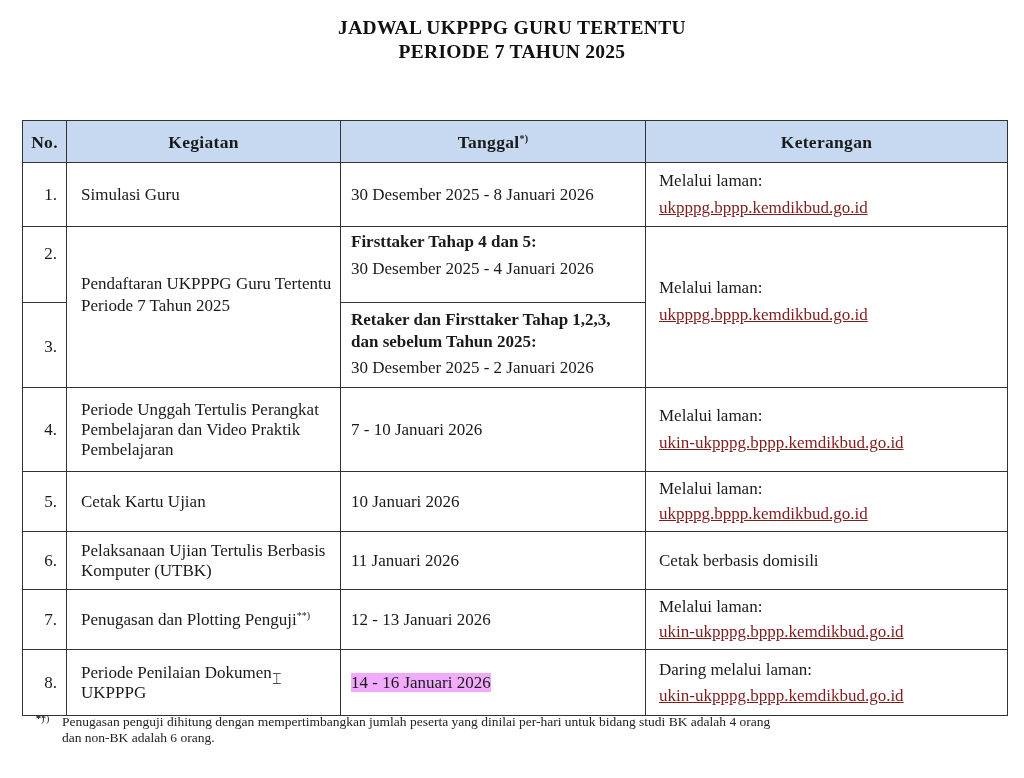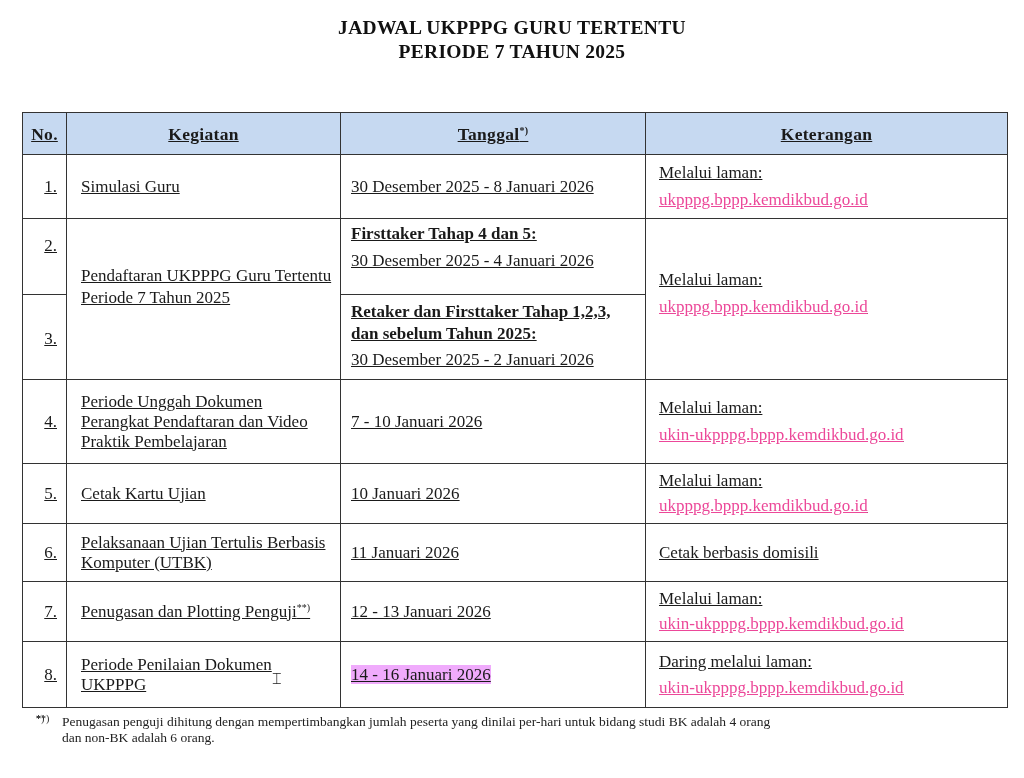--- a/index.html
+++ b/index.html
@@ -2,32 +2,32 @@
 <html><head>
 <meta charset="utf-8">
 <style>
   html, body { margin:0; padding:0; background:#ffffff; }
   body { width:1024px; height:778px; position:relative; overflow:hidden;
          font-family:"Liberation Serif","DejaVu Serif",serif; color:#1a1a1a; }
   .title { position:absolute; left:0; width:1024px; text-align:center; font-weight:bold;
            font-size:19.5px; letter-spacing:0.3px; color:#111; }
   .t1 { top:17px; }
   .t2 { top:41px; }
-  table.sched { position:absolute; left:22px; top:112px; border-collapse:collapse;
-                table-layout:fixed; width:985px;text-decoration:underline; }
+  table.sched { position:absolute; left:22px; top:120px; border-collapse:collapse;
+                table-layout:fixed; width:985px; }
   table.sched td, table.sched th { border:1.4px solid #333; padding:0; vertical-align:middle;
                                    font-size:17px; line-height:22px; }
   table.sched th { background:#c6d9f1; font-weight:bold; height:41px; text-align:center;
                    font-size:17.5px; letter-spacing:0.3px; }
   .c-no { text-align:right; padding-right:9px !important; }
   .c-act { padding-left:14px !important; padding-right:6px !important; }
   .c-date { padding-left:10px !important; }
   .c-ket { padding-left:13px !important; }
   sup { font-size:10px; line-height:0; vertical-align:6px; }
-  a.lnk { color:#ec4899; text-decoration:underline; }
+  a.lnk { color:#7f1d1d; text-decoration:underline; }
   .ket-line1 { display:block; }
   .ket-line2 { display:block; margin-top:5px; }
   .bold { font-weight:bold; }
   .hl { background:#f0abfc; }
   .cursor { position:absolute; left:272px; top:669px; font-size:16px; color:#222;
             font-family:"DejaVu Sans",sans-serif; }
   .notes { position:absolute; left:36px; top:714px; font-size:13.5px; line-height:16px; color:#222; }
   .note { position:relative; padding-left:26px; }
   .note .mk { position:absolute; left:0; top:-3px; font-size:10px; }
 </style>
@@ -78,21 +78,21 @@
   <tr style="height:85px">
     <td class="c-no" style="vertical-align:top;padding-top:33px">3.</td>
     <td class="c-date" style="vertical-align:top;padding-top:6px">
       <span class="bold" style="display:block;padding-right:20px">Retaker dan Firsttaker Tahap 1,2,3, dan sebelum Tahun 2025:</span>
       <span style="display:block;margin-top:4px">30 Desember 2025 - 2 Januari 2026</span>
     </td>
   </tr>
 
   <tr style="height:84px">
     <td class="c-no">4.</td>
-    <td class="c-act" style="line-height:20px">Periode Unggah Dokumen Perangkat Pendaftaran dan Video Praktik Pembelajaran</td>
+    <td class="c-act" style="line-height:20px">Periode Unggah Tertulis Perangkat Pembelajaran dan Video Praktik Pembelajaran</td>
     <td class="c-date">7 - 10 Januari 2026</td>
     <td class="c-ket">
       <span class="ket-line1">Melalui laman:</span>
       <a class="lnk ket-line2">ukin-ukpppg.bppp.kemdikbud.go.id</a>
     </td>
   </tr>
 
   <tr style="height:60px">
     <td class="c-no">5.</td>
     <td class="c-act">Cetak Kartu Ujian</td>

